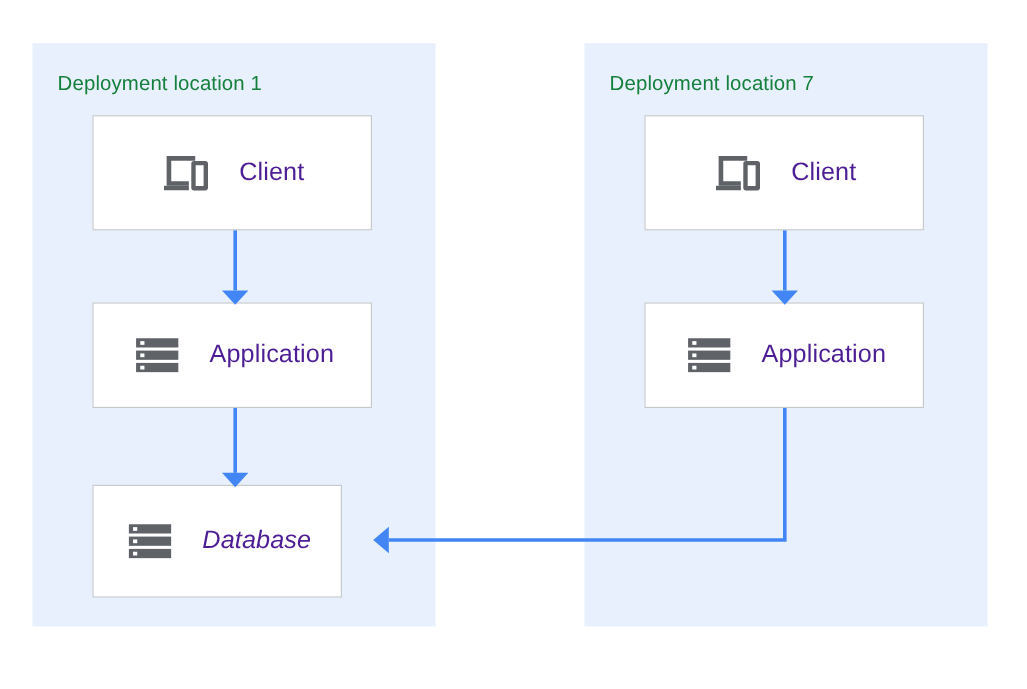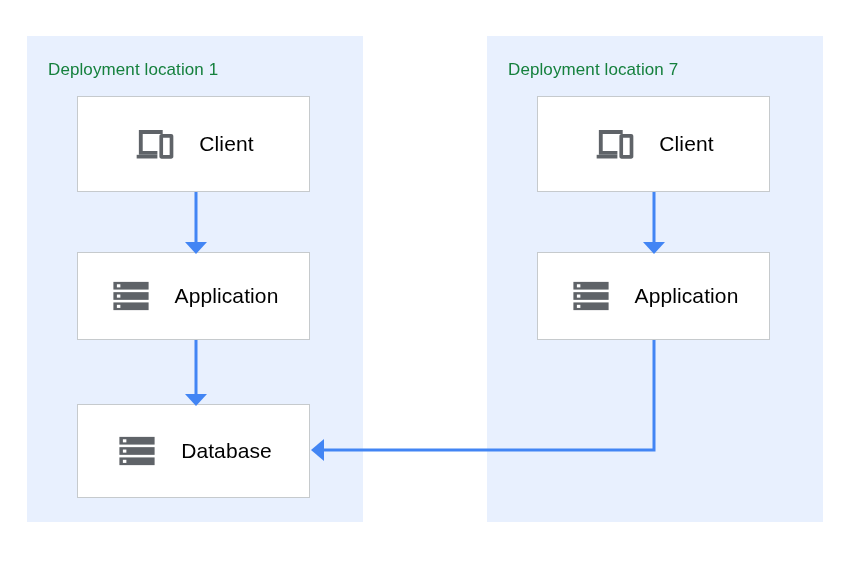--- a/index.html
+++ b/index.html
@@ -48,21 +48,21 @@
     gap: 22px;
   }
   .node-icon {
     flex: 0 0 auto;
     display: block;
     width: 44px;
     height: 44px;
   }
   .node-label {
     flex: 0 0 auto;
-    color: #000000;
+    color: #4c1d95;
     font-size: 21px;
     line-height: 24px;
     white-space: nowrap;
     letter-spacing: 0.1px;
   }
 
   
   .connector {
     position: absolute;
     left: 0;
@@ -98,21 +98,21 @@
       <rect x="2.4" y="4.3" width="19.2" height="4.2" fill="#5f6368"></rect>
       <rect x="4.3" y="5.6" width="1.9" height="1.7" fill="#ffffff"></rect>
       <rect x="2.4" y="9.9" width="19.2" height="4.2" fill="#5f6368"></rect>
       <rect x="4.3" y="11.2" width="1.9" height="1.7" fill="#ffffff"></rect>
       <rect x="2.4" y="15.5" width="19.2" height="4.2" fill="#5f6368"></rect>
       <rect x="4.3" y="16.8" width="1.9" height="1.7" fill="#ffffff"></rect>
     </svg>
     <span class="node-label">Application</span>
   </div>
 
-  <div class="node" style="left:77px; top:404px; width:233px; height:94px;">
+  <div class="node" style="left:77px; top:404px; width:208px; height:94px;font-style:italic;">
     <svg class="node-icon" viewBox="0 0 24 24" aria-hidden="true">
       <rect x="2.4" y="4.3" width="19.2" height="4.2" fill="#5f6368"></rect>
       <rect x="4.3" y="5.6" width="1.9" height="1.7" fill="#ffffff"></rect>
       <rect x="2.4" y="9.9" width="19.2" height="4.2" fill="#5f6368"></rect>
       <rect x="4.3" y="11.2" width="1.9" height="1.7" fill="#ffffff"></rect>
       <rect x="2.4" y="15.5" width="19.2" height="4.2" fill="#5f6368"></rect>
       <rect x="4.3" y="16.8" width="1.9" height="1.7" fill="#ffffff"></rect>
     </svg>
     <span class="node-label">Database</span>
   </div>

